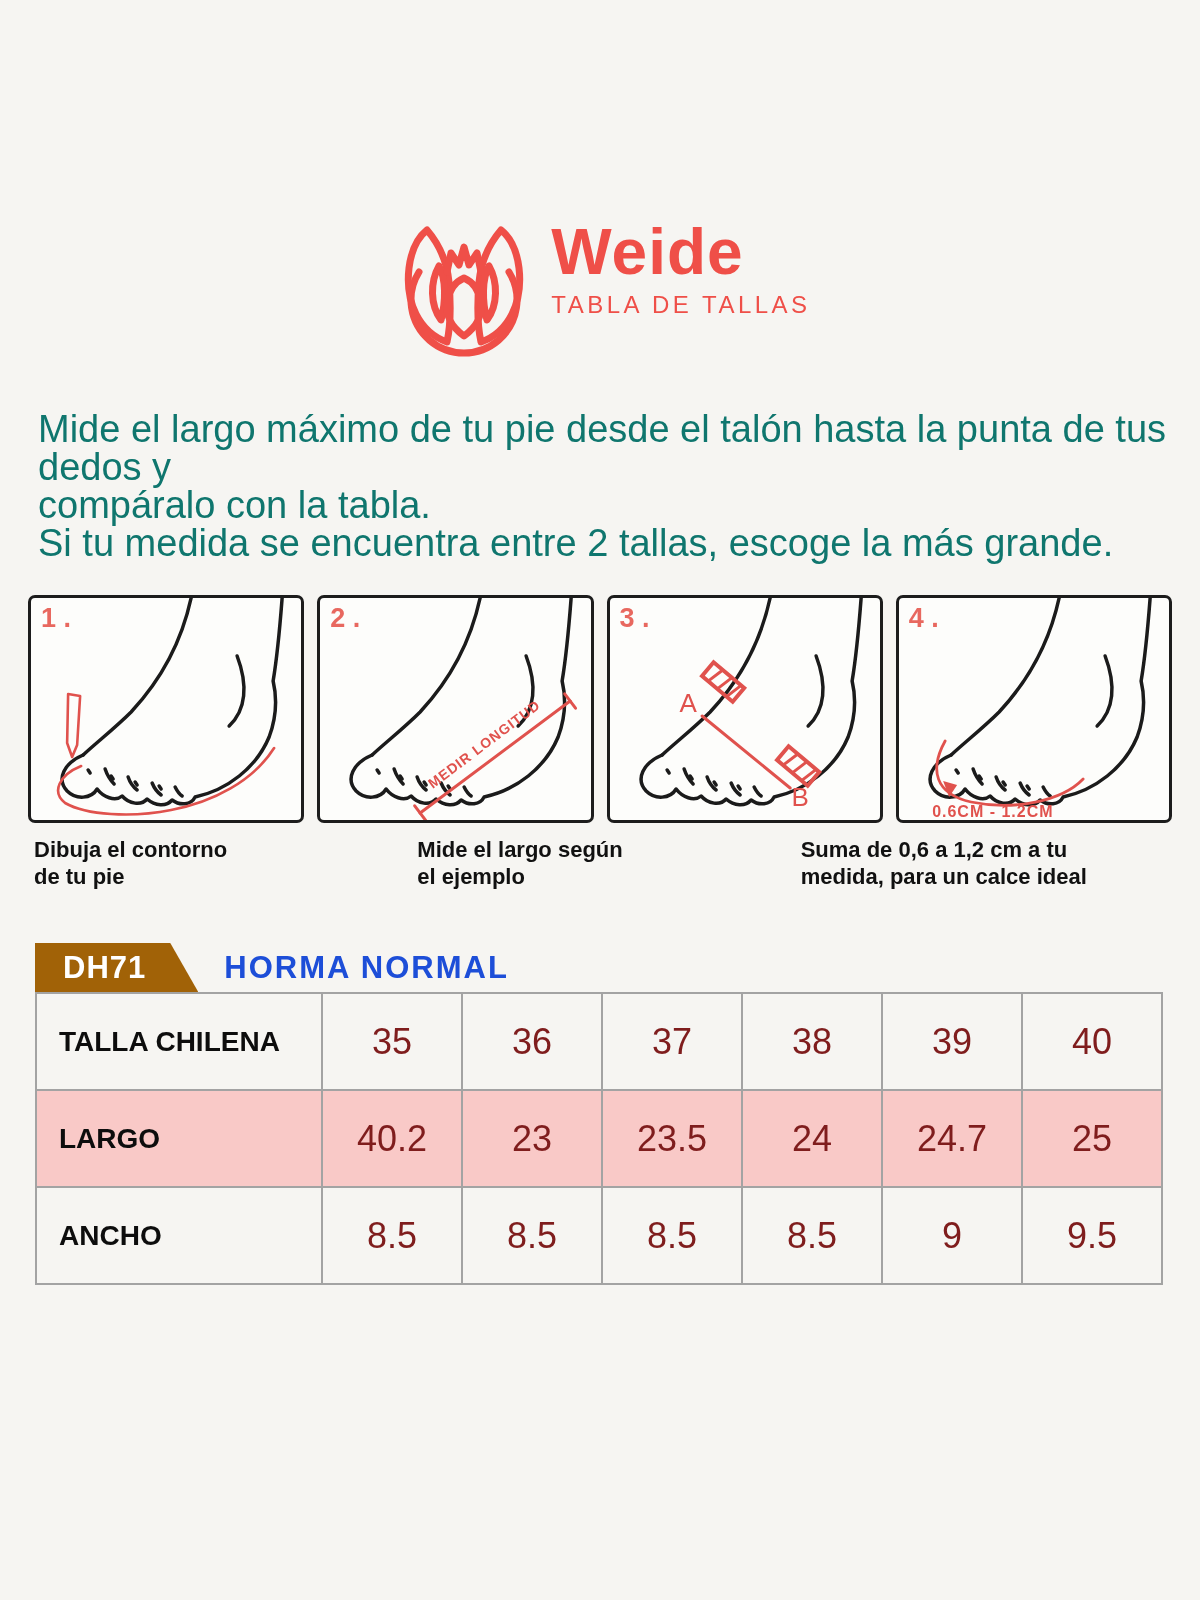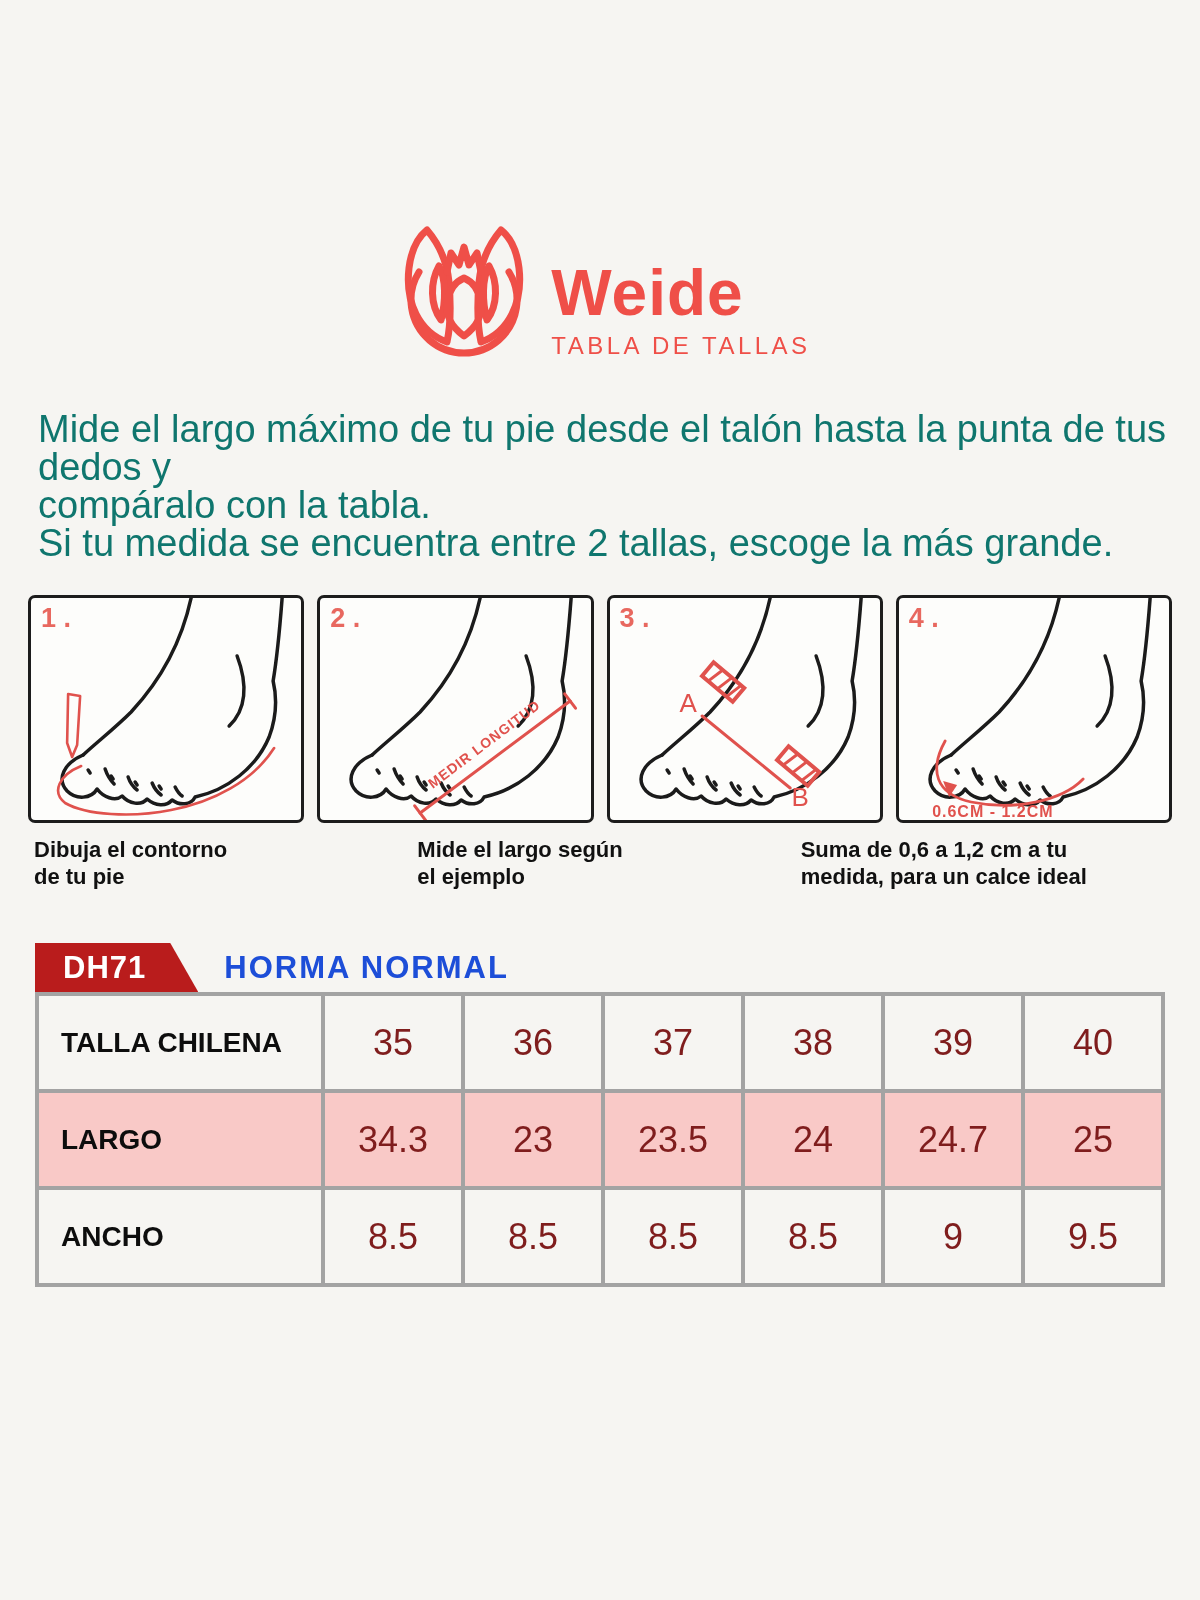--- a/index.html
+++ b/index.html
@@ -8,21 +8,21 @@
     position:relative;
     background:#f6f5f2;
     font-family:"Liberation Sans", sans-serif;
     color:#141414;
     overflow:hidden;
   }
 
   
   .logo-row {
     position:absolute; top:220px; left:0; width:100%;
-    display:flex; justify-content:center; align-items:flex-end; gap:12px;
+    display:flex; justify-content:center; align-items:flex-start; gap:12px;
   }
   .logo-icon { width:150px; height:140px; flex:0 0 auto; }
   .logo-text { display:flex; flex-direction:column; align-items:flex-start; }
   .logo-name {
     font-size:64px; font-weight:bold; line-height:1;
     color:#ef4f48; letter-spacing:1px;
   }
   .logo-tagline {
     font-size:24px; font-weight:normal; margin-top:7px;
     color:#ef4f48; letter-spacing:3.5px;
@@ -59,38 +59,38 @@
     flex:1 1 0; font-size:22px; font-weight:bold;
     line-height:27px; color:#111; padding-left:6px; white-space:nowrap;
   }
 
   
   .model-row {
     position:absolute; top:943px; left:35px;
     display:flex; align-items:center; gap:26px;
   }
   .model-badge {
-    background:#b91c1c; color:#ffffff;
+    background:#a16207; color:#ffffff;
     font-size:31px; font-weight:bold; letter-spacing:1px;
     height:49px; line-height:49px;
     padding:0 52px 0 28px;
     clip-path:polygon(0 0, calc(100% - 28px) 0, 100% 100%, 0 100%);
   }
   .fit-label {
     font-size:31px; font-weight:bold; letter-spacing:2px;
     color:#1d4ed8;
   }
 
   
   .size-table {
     position:absolute; top:992px; left:35px;
     border-collapse:collapse; table-layout:fixed;
   }
   .size-table td {
-    border:4px solid #a3a3a3;
+    border:2px solid #a3a3a3;
     margin-left:36px;
   }
   .size-table tr { height:97px; }
   .label-cell {
     font-size:28px; font-weight:bold; text-align:left;
     padding-left:22px; color:#0d0d0d;
   }
   .value-cell {
     font-size:36px; text-align:center; color:#7f1d1d;
   }
@@ -232,21 +232,21 @@
       <td class="label-cell">TALLA CHILENA</td>
       <td class="value-cell">35</td>
       <td class="value-cell">36</td>
       <td class="value-cell">37</td>
       <td class="value-cell">38</td>
       <td class="value-cell">39</td>
       <td class="value-cell">40</td>
     </tr>
     <tr class="row-highlight">
       <td class="label-cell">LARGO</td>
-      <td class="value-cell">34.3</td>
+      <td class="value-cell">40.2</td>
       <td class="value-cell">23</td>
       <td class="value-cell">23.5</td>
       <td class="value-cell">24</td>
       <td class="value-cell">24.7</td>
       <td class="value-cell">25</td>
     </tr>
     <tr>
       <td class="label-cell">ANCHO</td>
       <td class="value-cell">8.5</td>
       <td class="value-cell">8.5</td>

